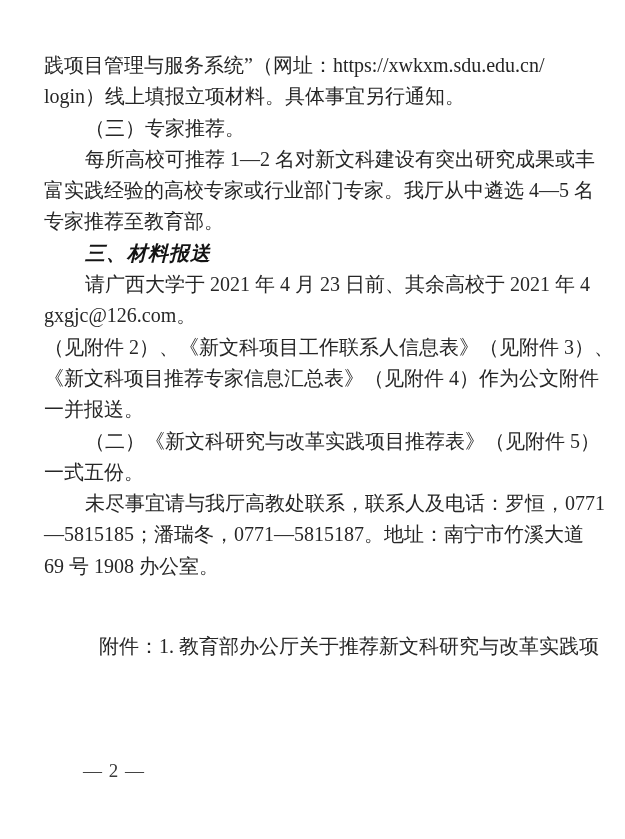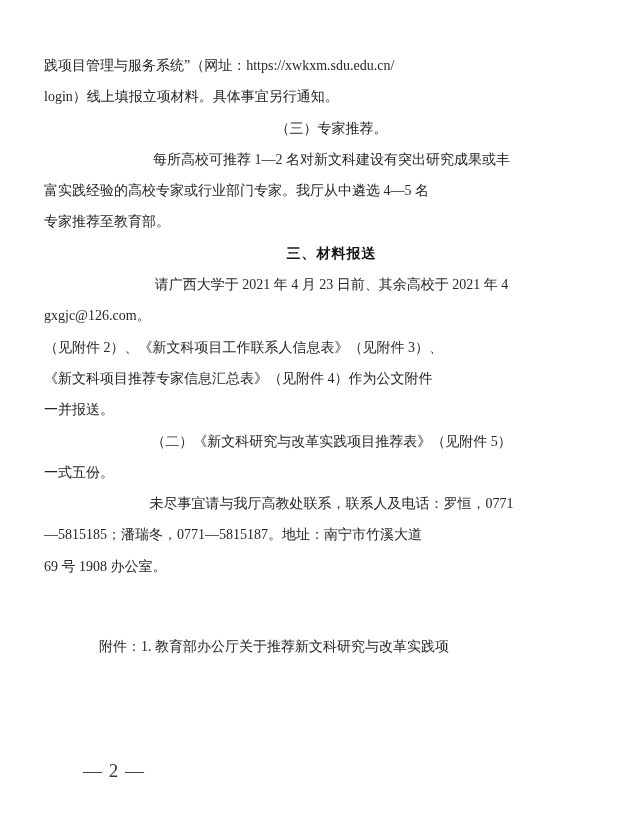--- a/index.html
+++ b/index.html
@@ -10,30 +10,31 @@
     background: #ffffff;
     font-family: "Liberation Serif", "DejaVu Serif", serif;
     color: #262626;
     overflow: hidden;
   }
   .content {
     position: absolute;
     left: 44px;
     top: 50px;
     width: 534px;
-    font-size: 14px;
+    font-size: 20px;
     line-height: 31.3px;
   }
   .line { white-space: pre; min-height: 31.3px; }
-  .indent { padding-left: 41px; text-align: center; }
+  .indent { padding-left: 41px; }
   .heading {
     font-weight: 700;
     color: #141414;
     font-family: "Liberation Sans", "DejaVu Sans", sans-serif;
     letter-spacing: 1px;
+    font-style: italic;
   }
   .attach-first { margin-top: 49px; padding-left: 55px; }
   .attach-cont { padding-left: 130px; }
   .page-number {
     position: absolute;
     left: 83px;
     top: 760px;
     font-size: 19px;
     letter-spacing: 1px;
     color: #3a3a3a;

